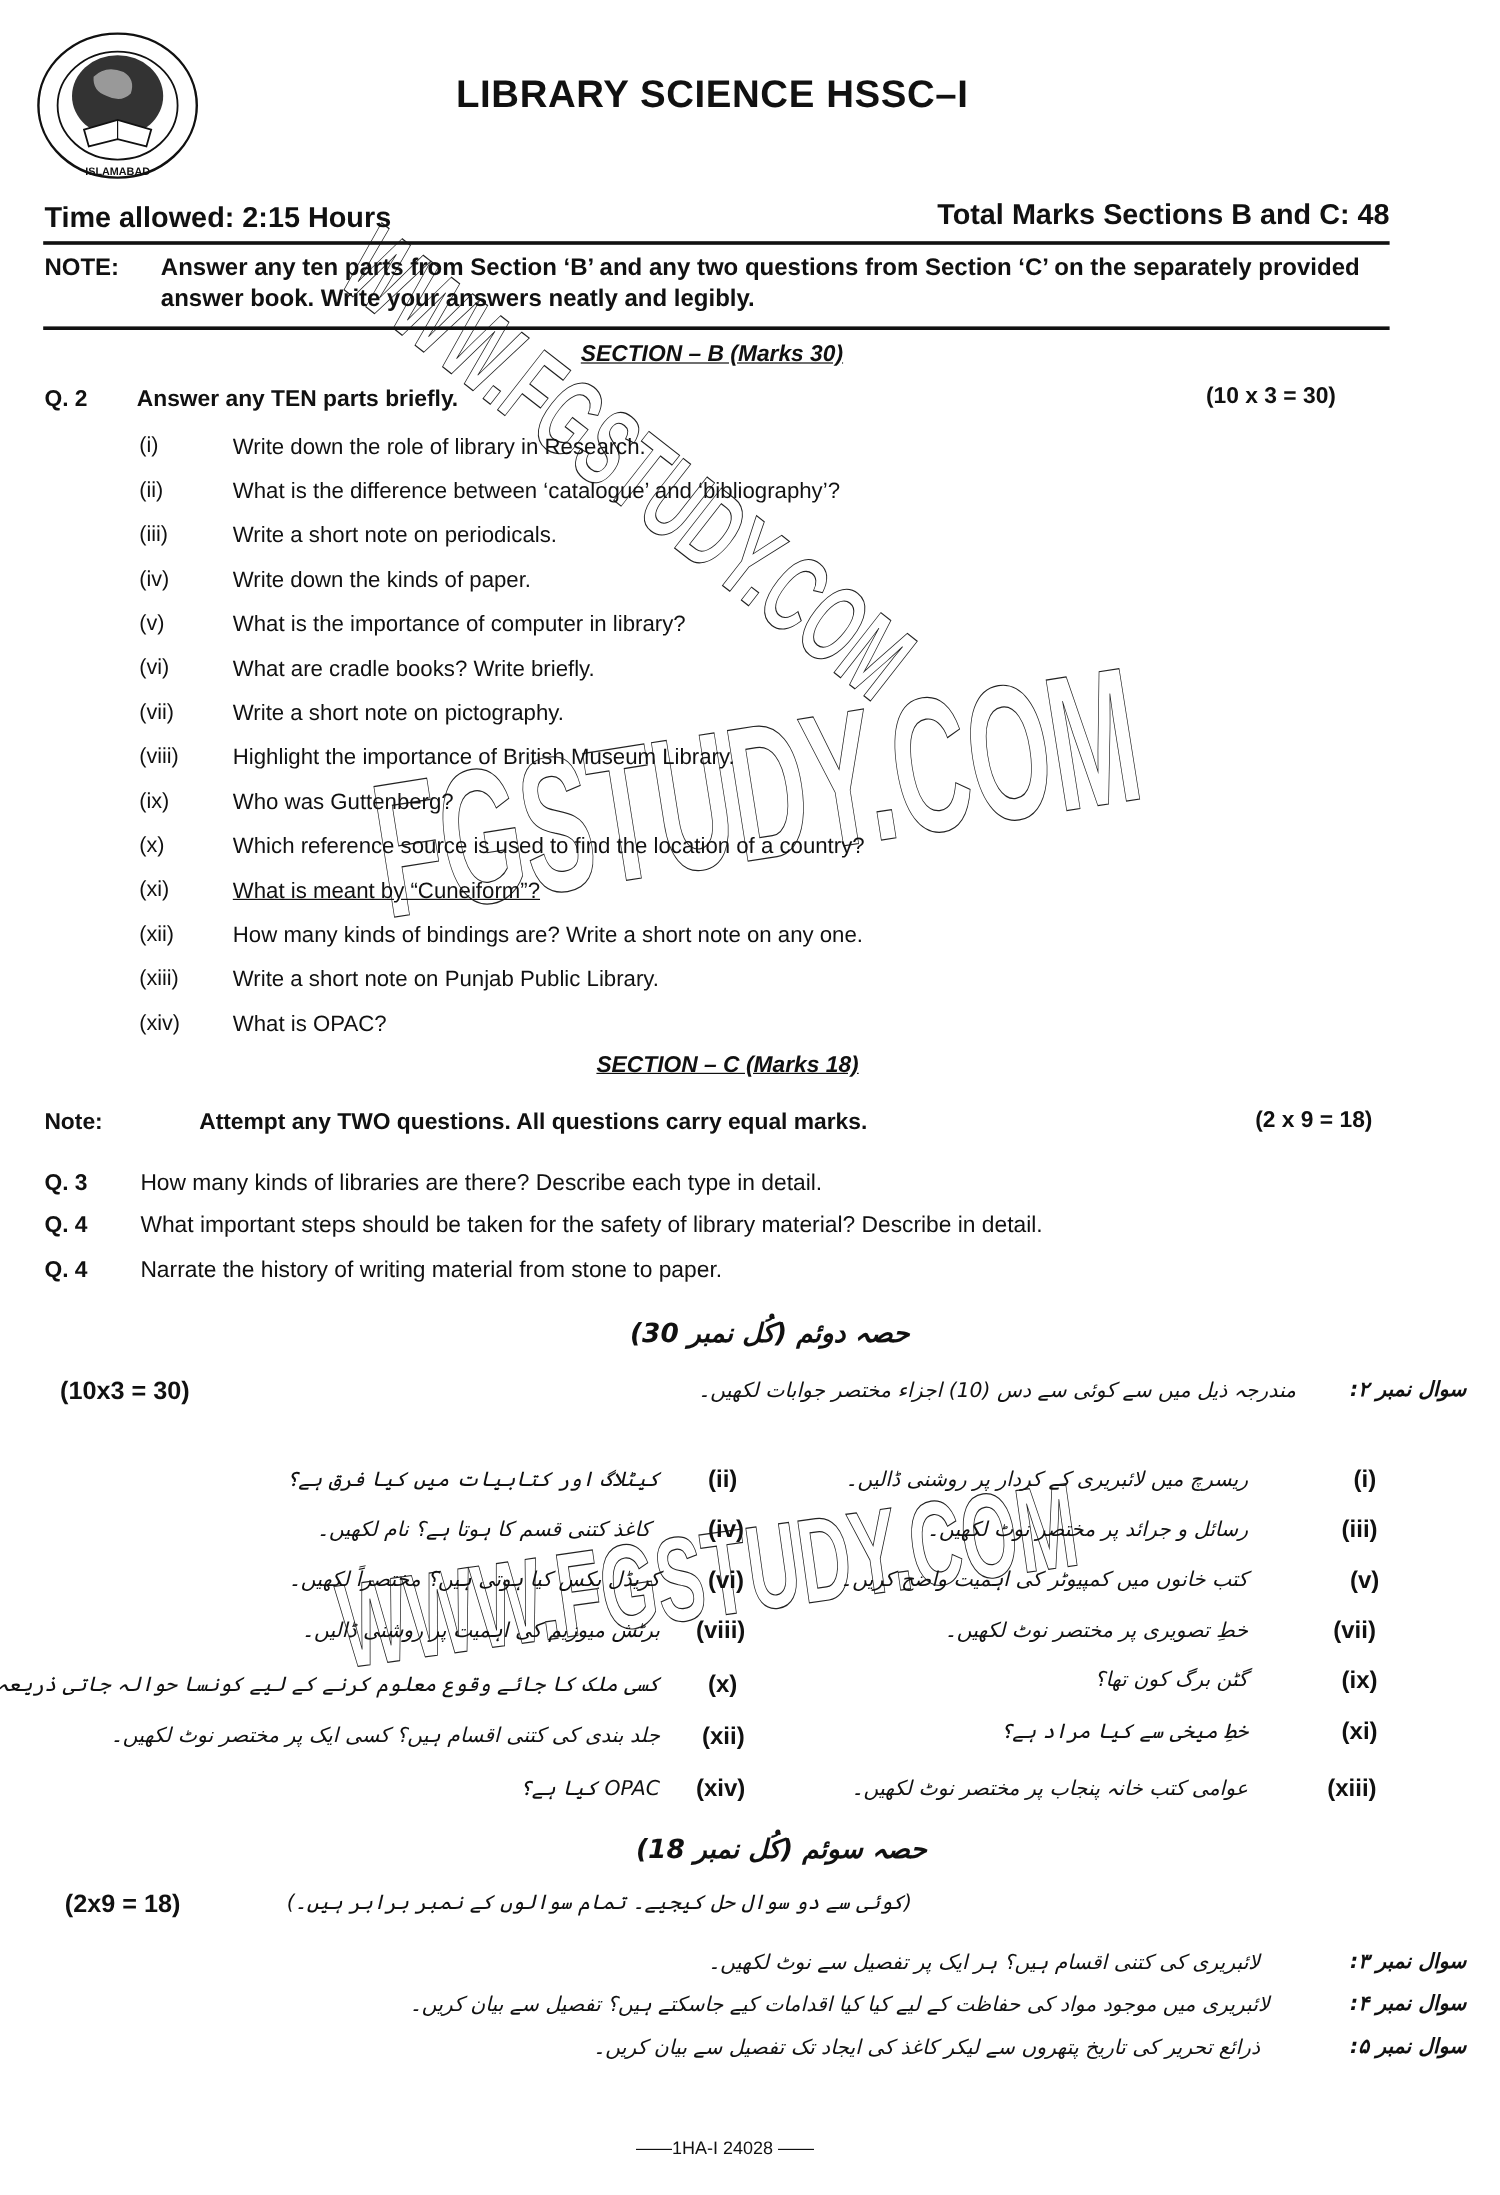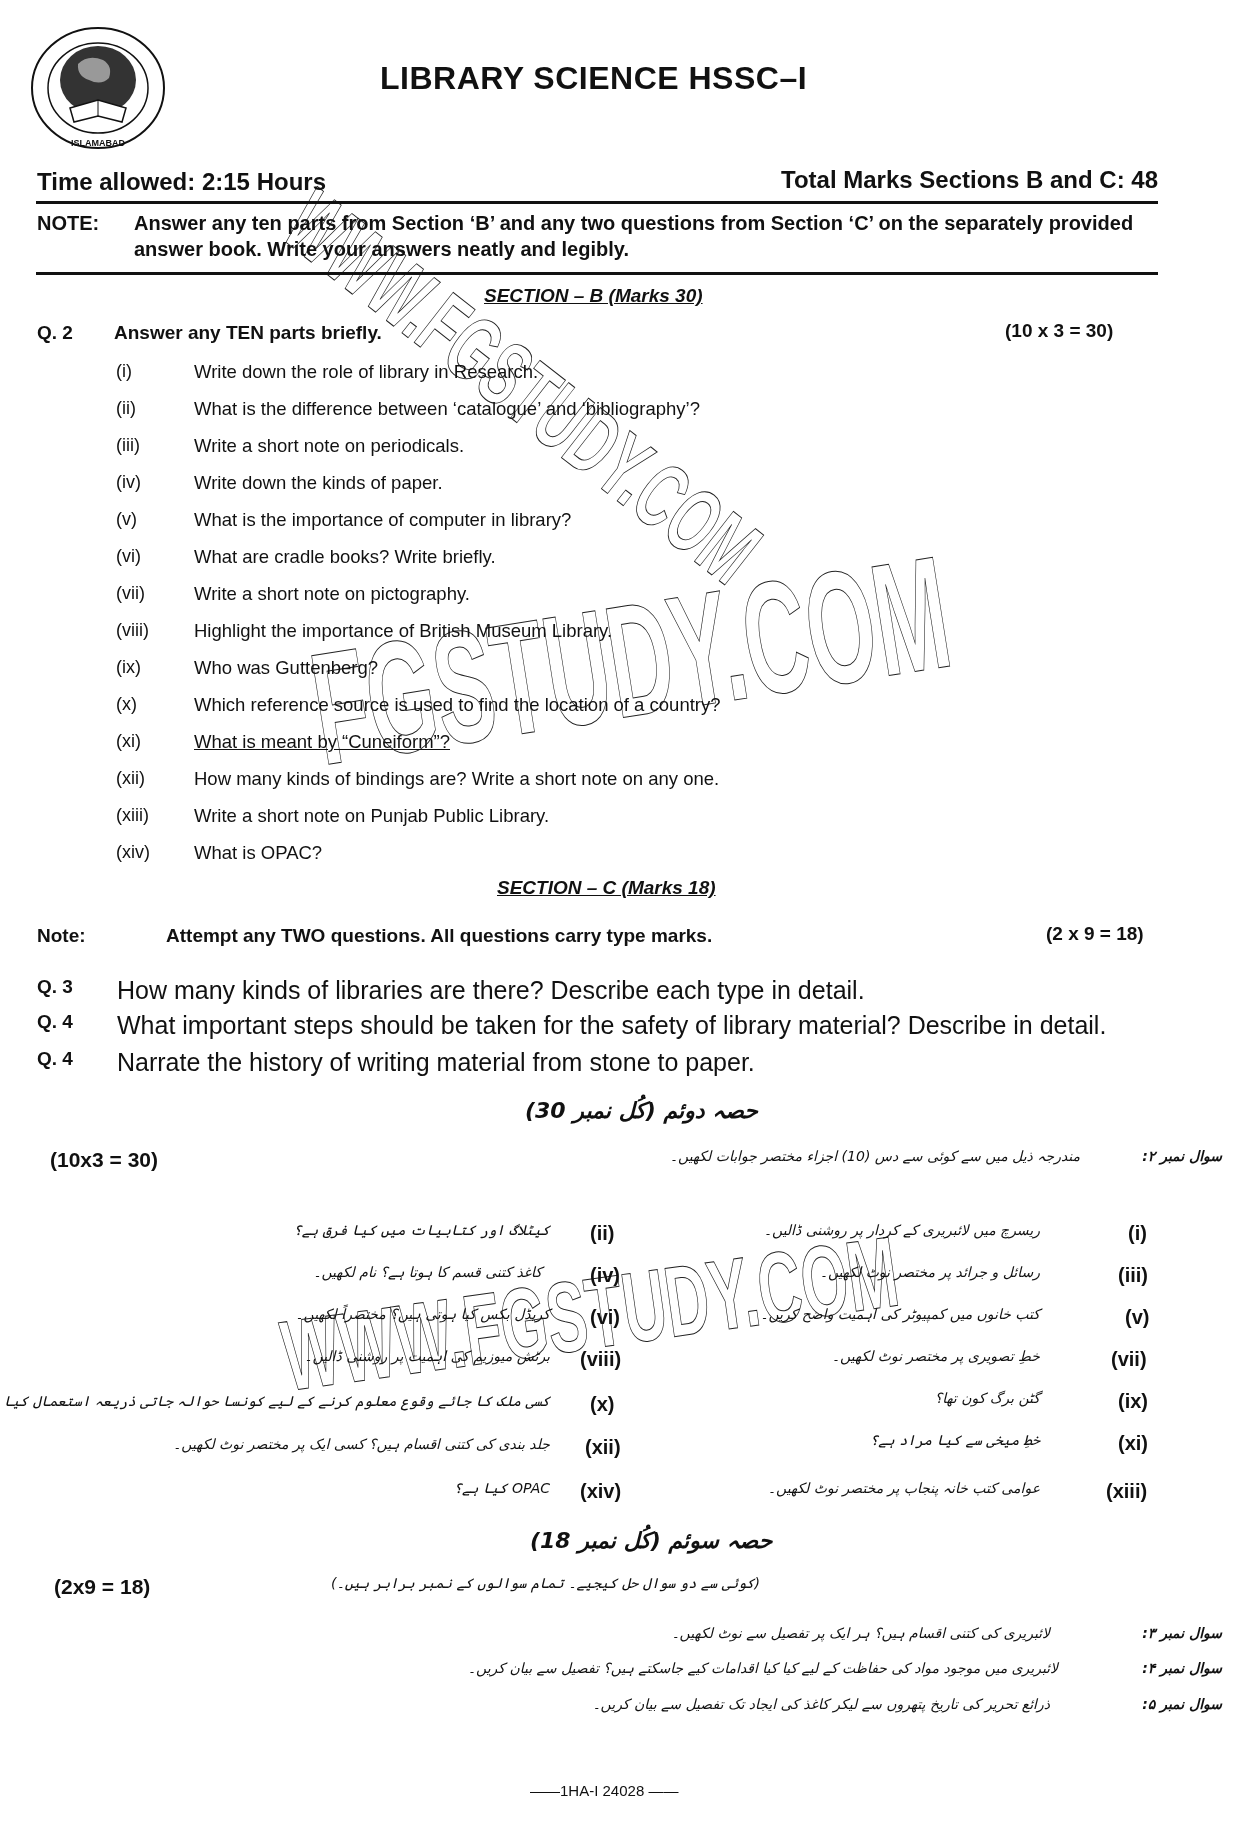--- a/index.html
+++ b/index.html
@@ -7,24 +7,24 @@
   .abs { position:absolute; }
   .b { font-weight:bold; }
   .hline { position:absolute; left:36px; width:1122px; height:3px; background:#111; }
   .logo { left:28px; top:24px; width:140px; height:128px; }
   .title { left:380px; top:60px; font-size:32px; font-weight:bold; letter-spacing:0.5px; }
   .hdr { font-size:24px; font-weight:bold; }
   .note-lbl { left:37px; top:212px; font-size:20px; font-weight:bold; }
   .note-txt { left:134px; top:210px; width:1030px; font-size:20px; font-weight:bold; line-height:26px; }
   .sec-head { font-size:19px; font-weight:bold; font-style:italic; text-decoration:underline; }
   .q-lbl { font-size:19px; font-weight:bold; }
-  .q-text { font-size:25px;text-align:right; }
+  .q-text { font-size:19px;text-align:right; }
   .item-num { left:116px; font-size:18px; }
   .item-txt { left:194px; font-size:18.5px; }
-  .urdu { direction:rtl; font-family:"DejaVu Sans", sans-serif; font-size:14px; font-style:italic; white-space:nowrap; }
+  .urdu { direction:rtl; font-family:"DejaVu Sans", sans-serif; font-size:17px; font-style:italic; white-space:nowrap; }
   .urdu-num { font-size:20px; font-weight:bold; }
   .wm { position:absolute; font-family:"Liberation Sans", sans-serif; font-weight:bold; color:transparent; -webkit-text-stroke:1px #222; pointer-events:none; white-space:nowrap; }
   .footer { left:530px; top:1782px; font-size:15px;text-align:right; }
 </style>
 </head>
 <body>
 
 <div class="wm" style="left:330px; top:170px; font-size:92px; transform:rotate(38deg) scaleX(0.6); transform-origin:left top;">WWW.FGSTUDY.COM</div>
 <div class="wm" style="left:300px; top:620px; font-size:160px; transform:rotate(-9deg) scaleX(0.55); transform-origin:left top;">FGSTUDY.COM</div>
 <div class="wm" style="left:275px; top:1300px; font-size:100px; transform:rotate(-8deg) scaleX(0.6); transform-origin:left top;">WWW.FGSTUDY.COM</div>
@@ -84,21 +84,21 @@
   <div class="abs item-txt" style="top:768px;">How many kinds of bindings are? Write a short note on any one.</div>
   <div class="abs item-num" style="top:805px;">(xiii)</div>
   <div class="abs item-txt" style="top:805px;">Write a short note on Punjab Public Library.</div>
   <div class="abs item-num" style="top:842px;">(xiv)</div>
   <div class="abs item-txt" style="top:842px;">What is OPAC?</div>
 </div>
 
 <div class="abs sec-head" style="left:497px; top:877px;">SECTION – C (Marks 18)</div>
 
 <div class="abs q-lbl" style="left:37px; top:925px;">Note:</div>
-<div class="abs q-lbl" style="left:166px; top:925px;">Attempt any TWO questions. All questions carry type marks.</div>
+<div class="abs q-lbl" style="left:166px; top:925px;">Attempt any TWO questions. All questions carry equal marks.</div>
 <div class="abs q-lbl" style="left:1046px; top:923px;">(2 x 9 = 18)</div>
 
 <div class="abs q-lbl" style="left:37px; top:976px;">Q. 3</div>
 <div class="abs q-text" style="left:117px; top:976px;">How many kinds of libraries are there? Describe each type in detail.</div>
 <div class="abs q-lbl" style="left:37px; top:1011px;">Q. 4</div>
 <div class="abs q-text" style="left:117px; top:1011px;">What important steps should be taken for the safety of library material? Describe in detail.</div>
 <div class="abs q-lbl" style="left:37px; top:1048px;">Q. 4</div>
 <div class="abs q-text" style="left:117px; top:1048px;">Narrate the history of writing material from stone to paper.</div>
 
 <div class="abs urdu b" style="left:525px; top:1098px; font-size:22px;">حصہ دوئم (کُل نمبر 30)</div>

